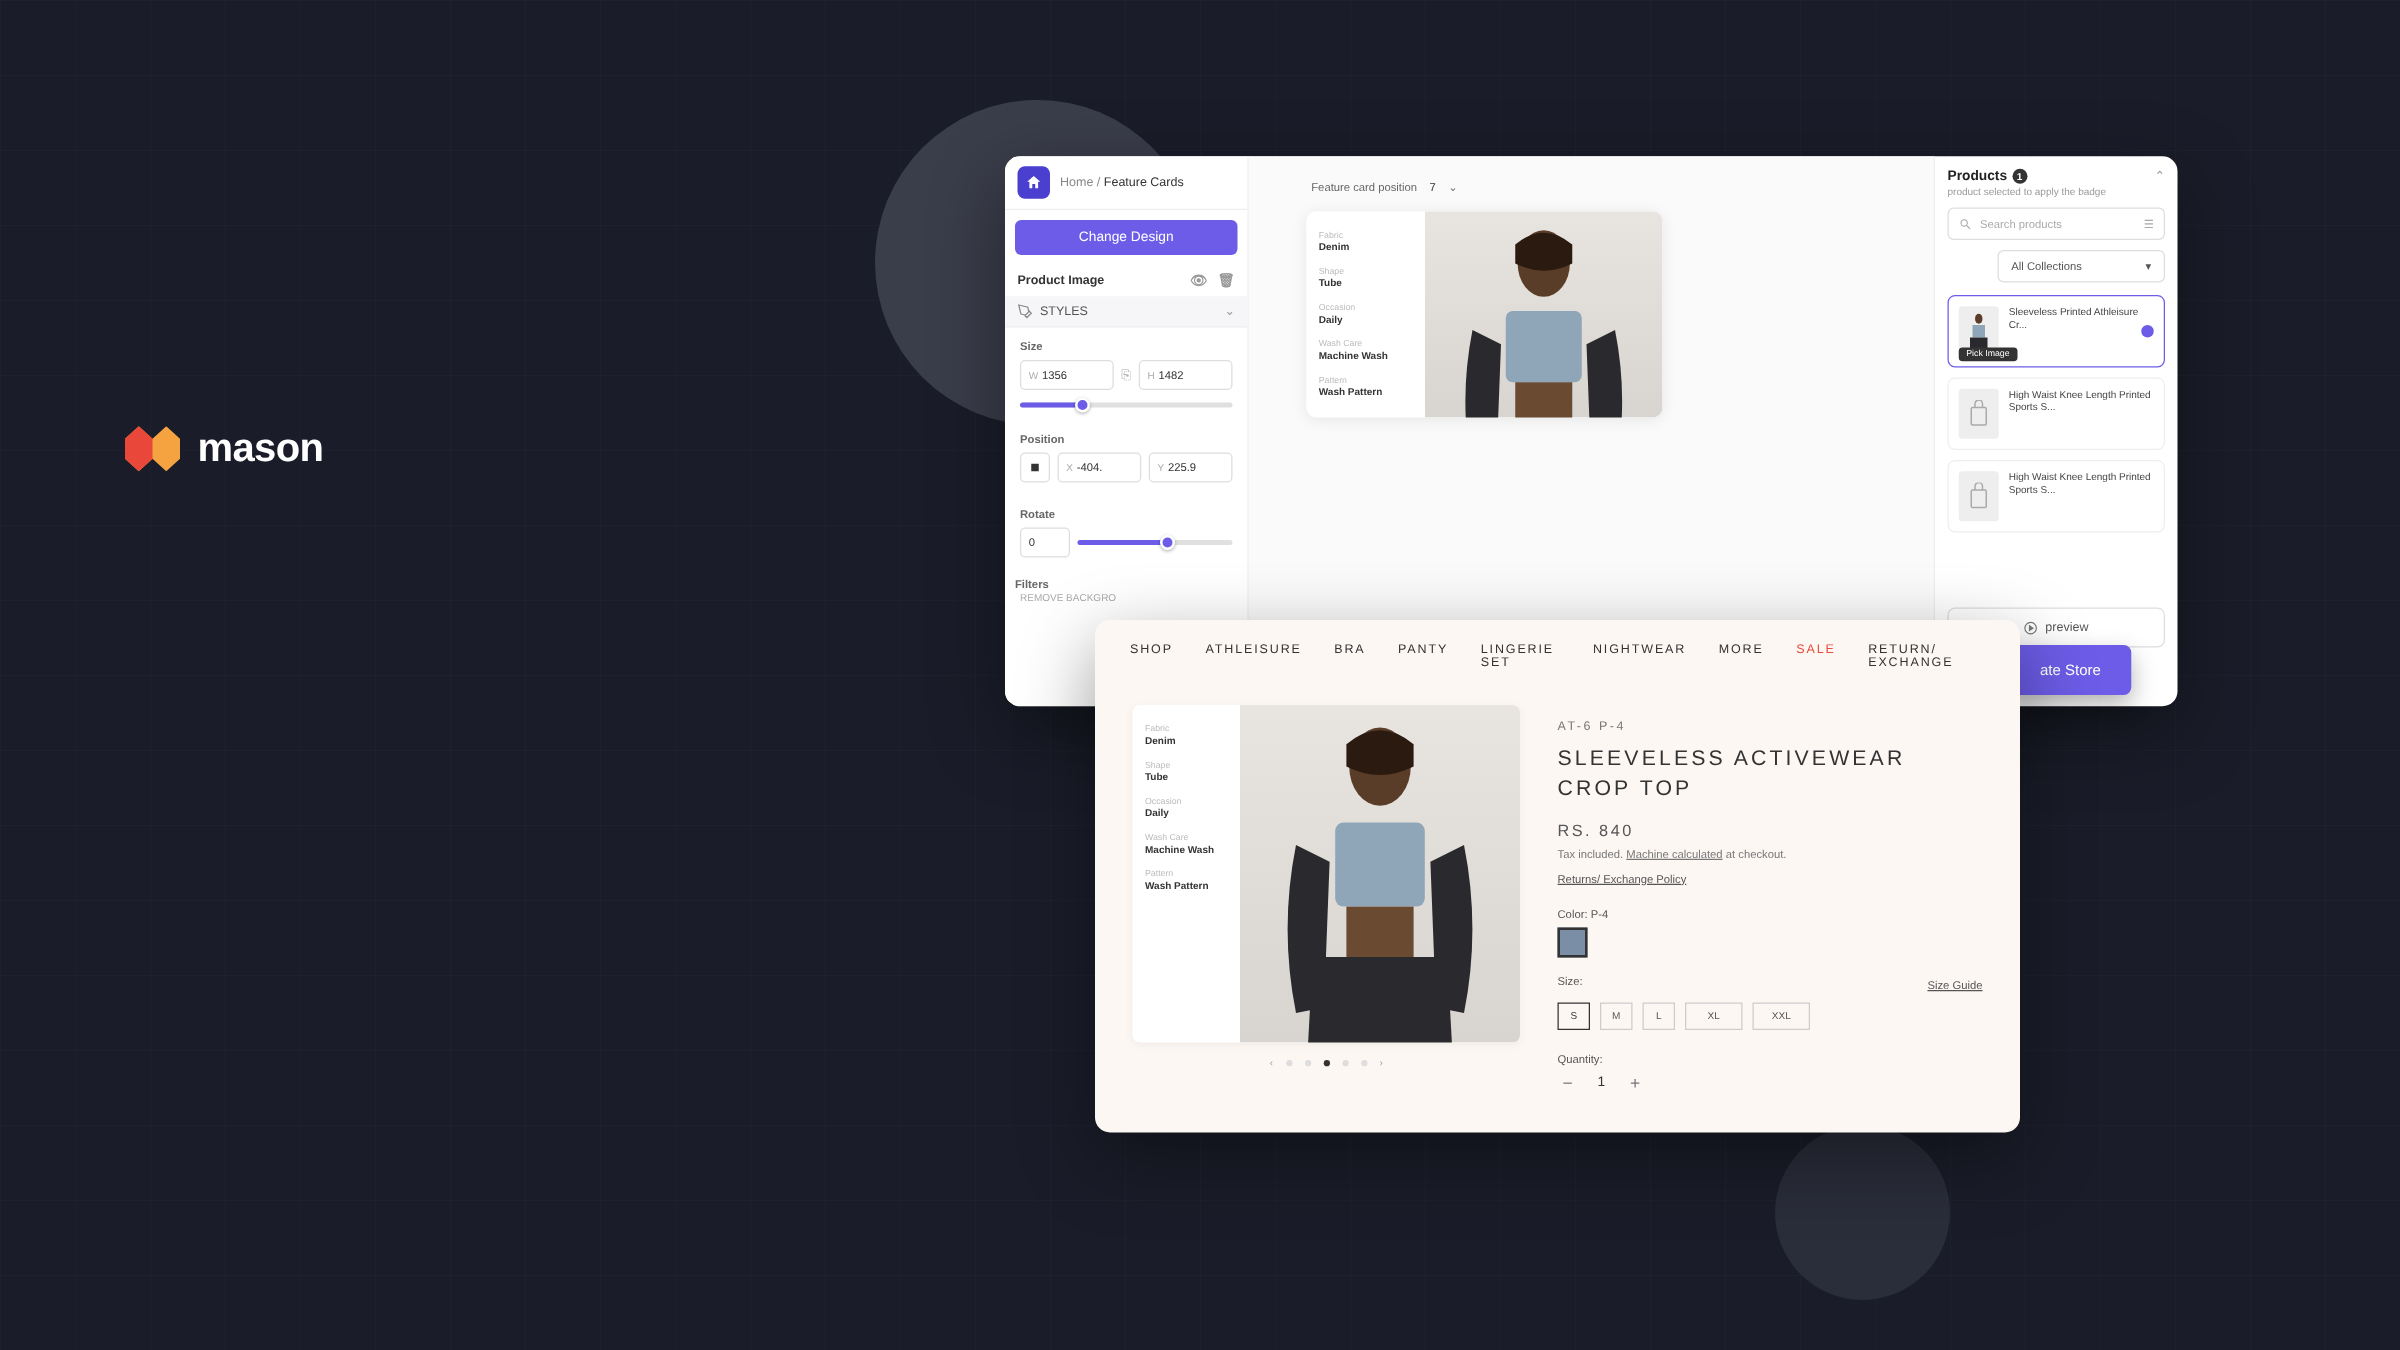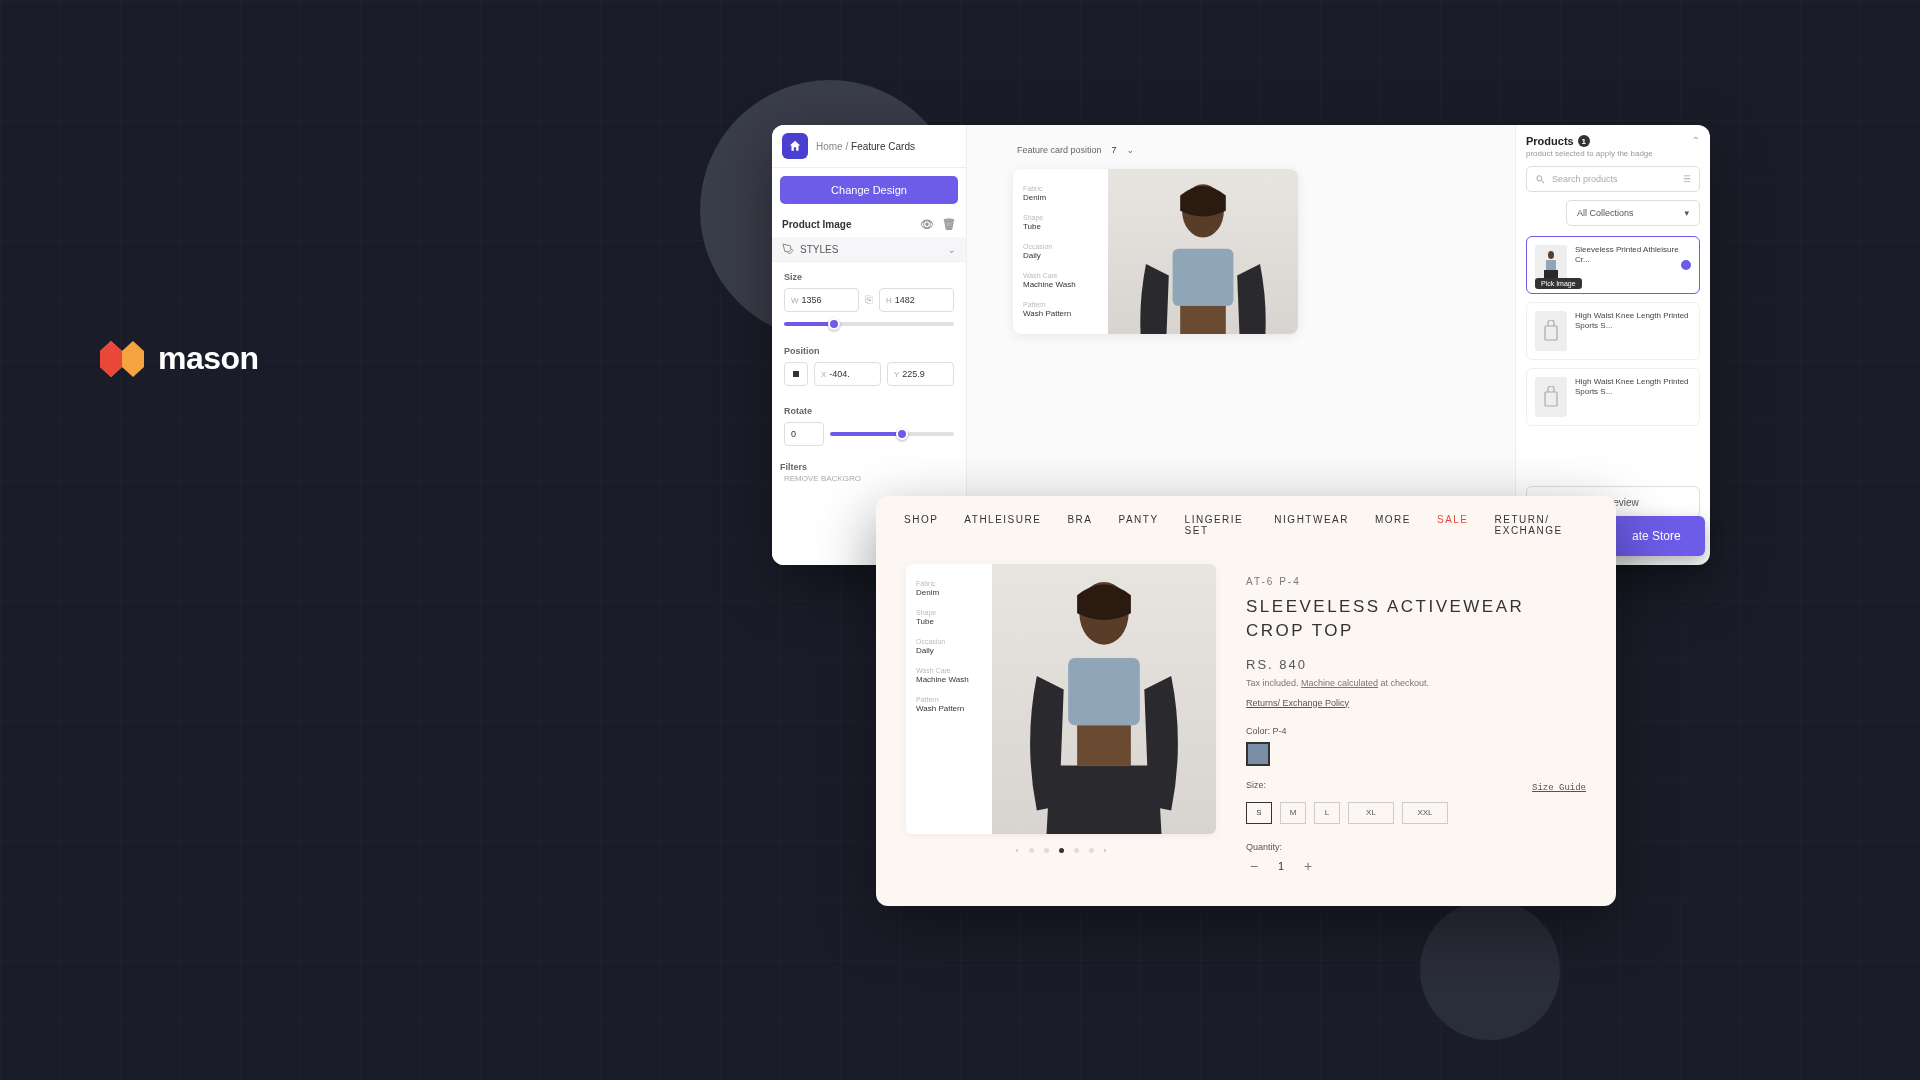--- a/index.html
+++ b/index.html
@@ -8,21 +8,21 @@
 .circle1 { position: absolute; width: 260px; height: 260px; border-radius: 50%; background: #3a3d4a; top: 80px; left: 700px; }
 .circle2 { position: absolute; width: 140px; height: 140px; border-radius: 50%; background: #2a2d3a; bottom: 40px; right: 360px; }
 .hero { position: absolute; left: 100px; top: 340px; width: 650px; }
 .logo { display: flex; align-items: center; gap: 14px; margin-bottom: 60px; }
 .logo-mark { width: 44px; height: 36px; }
 .logo-text { color: #fff; font-size: 32px; font-weight: 600; letter-spacing: -0.5px; }
 .headline { font-size: 48px; line-height: 1.25; font-weight: 600; letter-spacing: -1px; }
 .headline .yellow { color: #f4c945; }
 .headline .white { color: #fff; }
 
-.app1 { position: absolute; top: 125px; left: 772px; width: 938px; height: 440px; background: #fff; border-radius: 12px; box-shadow: 0 20px 60px rgba(0,0,0,0.4); display: flex; overflow: hidden; }
+.app1 { position: absolute; top: 125px; left: 804px; width: 938px; height: 440px; background: #fff; border-radius: 12px; box-shadow: 0 20px 60px rgba(0,0,0,0.4); display: flex; overflow: hidden; }
 .app1-side { width: 195px; background: #fff; border-right: 1px solid #eee; }
 .app1-top { display: flex; align-items: center; gap: 8px; padding: 8px 10px; border-bottom: 1px solid #eee; }
 .home-btn { width: 26px; height: 26px; background: #4a3fcf; border-radius: 6px; display: flex; align-items: center; justify-content: center; }
 .home-btn svg { width: 14px; height: 14px; fill: #fff; }
 .crumb { font-size: 10px; color: #888; }
 .crumb b { color: #333; font-weight: 500; }
 .chg-design { margin: 8px; background: #6c5ce7; color: #fff; font-size: 11px; height: 28px; border-radius: 5px; display: flex; align-items: center; justify-content: center; }
 .sect-hdr { display: flex; align-items: center; justify-content: space-between; padding: 6px 10px; font-size: 10px; font-weight: 600; color: #333; }
 .sect-hdr .icns { display: flex; gap: 8px; color: #999; font-size: 11px; }
 .styles-row { display: flex; align-items: center; gap: 6px; padding: 6px 10px; background: #f6f6f8; font-size: 10px; color: #555; border-bottom: 1px solid #eee; }
@@ -39,21 +39,21 @@
 .filters-lbl { font-size: 9px; color: #666; font-weight: 600; padding: 6px 8px 2px; }
 .filters-sub { font-size: 8px; color: #aaa; padding: 0 12px; text-transform: uppercase; }
 
 .app1-canvas { flex: 1; background: #fafafa; padding: 20px 30px; position: relative; }
 .fcp { font-size: 9px; color: #666; display: flex; align-items: center; gap: 10px; margin-bottom: 14px; padding-left: 20px; }
 .fcp .val { color: #333; font-weight: 500; }
 .feature-card { width: 285px; background: #fff; border-radius: 8px; box-shadow: 0 2px 12px rgba(0,0,0,0.08); display: flex; overflow: hidden; margin-left: 16px; }
 .fc-attrs { width: 95px; padding: 10px 0; }
 .attr { padding: 6px 10px; }
 .attr-lbl { font-size: 7px; color: #bbb; }
-.attr-val { font-size: 8px; color: #333; font-weight: 400; margin-top: 1px; }
+.attr-val { font-size: 8px; color: #333; font-weight: 700; margin-top: 1px; }
 .fc-img { flex: 1; background: linear-gradient(180deg, #e8e4df 0%, #d8d4cf 100%); position: relative; }
 .model-fig { position: absolute; inset: 0; }
 
 .app1-right { width: 195px; border-left: 1px solid #eee; padding: 10px; position: relative; }
 .rp-title { display: flex; align-items: center; gap: 4px; font-size: 11px; font-weight: 700; color: #222; }
 .rp-title .badge { width: 12px; height: 12px; background: #333; color: #fff; border-radius: 50%; font-size: 8px; display: flex; align-items: center; justify-content: center; }
 .rp-sub { font-size: 8px; color: #999; margin-top: 2px; margin-bottom: 8px; }
 .search-box { height: 26px; border: 1px solid #ddd; border-radius: 5px; display: flex; align-items: center; padding: 0 8px; gap: 6px; font-size: 9px; color: #aaa; margin-bottom: 8px; }
 .search-box svg { width: 11px; height: 11px; fill: #aaa; }
 .coll-dd { height: 26px; border: 1px solid #ddd; border-radius: 5px; display: flex; align-items: center; justify-content: space-between; padding: 0 10px; font-size: 9px; color: #555; margin-bottom: 10px; margin-left: 40px; }
@@ -80,21 +80,21 @@
 .pdp-info { flex: 1; padding-top: 12px; }
 .sku { font-size: 10px; letter-spacing: 2px; color: #777; margin-bottom: 8px; }
 .ptitle { font-size: 17px; letter-spacing: 2.5px; color: #333; line-height: 1.4; margin-bottom: 14px; font-weight: 400; }
 .price { font-size: 13px; letter-spacing: 2px; color: #555; margin-bottom: 6px; }
 .tax { font-size: 9px; color: #777; margin-bottom: 10px; }
 .tax .u { text-decoration: underline; }
 .policy { font-size: 9px; text-decoration: underline; color: #555; margin-bottom: 18px; display: block; }
 .opt-lbl { font-size: 9px; color: #555; margin-bottom: 6px; }
 .swatch { width: 24px; height: 24px; background: #7a8fa5; border: 2px solid #333; margin-bottom: 14px; }
 .size-row { display: flex; justify-content: space-between; align-items: center; margin-bottom: 6px; }
-.size-guide { font-size: 9px; text-decoration: underline; color: #555; font-family: Liberation Mono, monospace; }
+.size-guide { font-size: 9px; text-decoration: underline; color: #555; }
 .sizes { display: flex; gap: 8px; margin-bottom: 18px; }
 .sz { width: 26px; height: 22px; border: 1px solid #ccc; font-size: 8px; display: flex; align-items: center; justify-content: center; color: #555; }
 .sz.on { border-color: #333; color: #333; }
 .sz.xl { width: 46px; }
 .qty-row { display: flex; align-items: center; gap: 16px; margin-top: 6px; }
 .qty-btn { font-size: 14px; color: #777; width: 16px; text-align: center; }
 .qty-val { font-size: 11px; color: #333; }
 </style>
 </head>
 <body>

